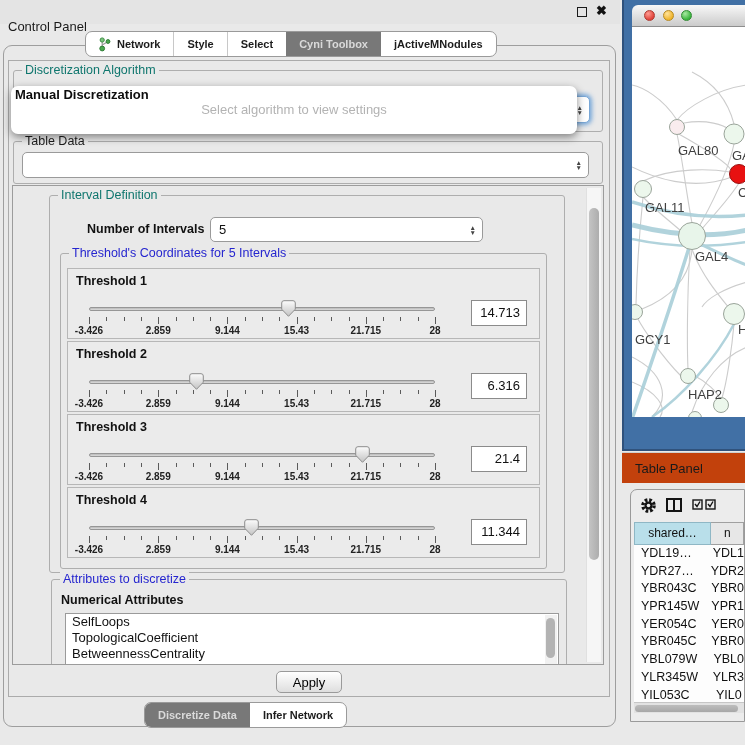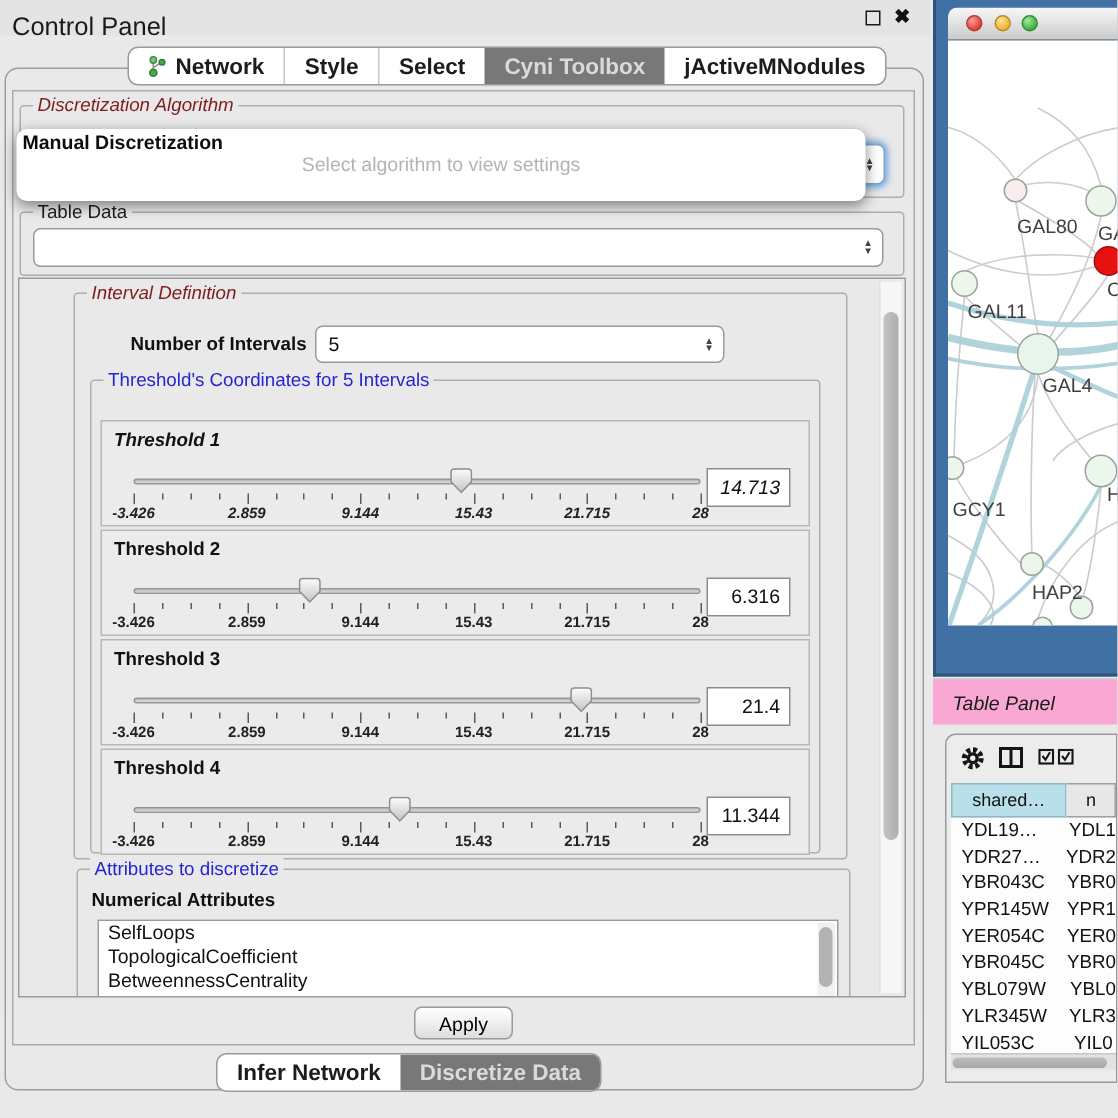--- a/index.html
+++ b/index.html
@@ -3,43 +3,43 @@
 <meta charset="utf-8">
 <style>
   * { margin:0; padding:0; box-sizing:border-box; }
   html,body { width:745px; height:745px; overflow:hidden; background:#e9e9e9;
               font-family:"Liberation Sans", sans-serif; color:#111; }
   #app { position:relative; width:745px; height:745px; }
 
   
   #left-panel { position:absolute; left:0; top:0; width:620px; height:745px; background:#e9e9e9; }
   #cp-titlebar { position:absolute; left:0; top:0; width:620px; height:24px; background:#e4e4e4; }
-  #cp-title { position:absolute; left:8px; top:8px; font-size:17px; color:#1a1a1a; }
+  #cp-title { position:absolute; left:8px; top:19px; font-size:13px; color:#1a1a1a; }
   #float-icon { position:absolute; left:577px; top:7px; width:10px; height:10px; border:1.6px solid #1a1a1a; background:transparent; }
   #close-icon { position:absolute; left:596px; top:3px; font-size:13px; font-weight:bold; color:#111; }
 
   #tabpane-border { position:absolute; left:3px; top:45px; width:613px; height:682px;
                     border:1px solid #9e9e9e; border-radius:9px; }
   #inner-panel { position:absolute; left:8px; top:60px; width:602px; height:637px;
                  border:1px solid #ababab; background:#e9e9e9; }
 
   .tabbar { position:absolute; display:flex; height:26px; background:#fff;
             border:1px solid #9a9a9a; border-radius:7px; overflow:hidden; z-index:20; }
-  .tab { display:flex; align-items:center; padding:0 13px; font-size:15px; font-weight:bold; color:#1c1c1c; }
+  .tab { display:flex; align-items:center; padding:0 13px; font-size:11px; font-weight:bold; color:#1c1c1c; }
   .tab.sep { border-left:1px solid #c8c8c8; }
   .tab.selected { background:#787878; color:#dadada; border-left:none; }
   #top-tabs  { left:85px;  top:31px; }
   #bottom-tabs { left:144px; top:702px; }
   .net-ico { margin-right:6px; }
 
   
   .group { position:absolute; border:1px solid #aeaeae; border-radius:3px; }
   .group-label { position:absolute; top:-8px; left:8px; background:#e9e9e9; padding:0 3px;
                  font-size:12.5px; line-height:14px; }
-  .lbl-green { color:#7f1d1d;font-style:italic; }
+  .lbl-green { color:#0f766e; }
   .lbl-blue  { color:#2525cf; }
   .lbl-dark  { color:#1c1c1c; }
 
   
   .combo { position:absolute; background:#fff; border:1px solid #9a9a9a; border-radius:5px;
            font-size:13px; display:flex; align-items:center; padding-left:8px; }
   .combo .stepper { position:absolute; right:6px; top:0; bottom:0; display:flex; flex-direction:column;
                     justify-content:center; color:#444; }
   .combo .stepper span { font-size:6.5px; line-height:5px; }
 
@@ -69,23 +69,23 @@
                        background:linear-gradient(90deg,#c4c4c4,#adadad); border-radius:6px; }
 
   #interval-group { left:36px; top:9px; width:516px; height:378px; }
   #num-label { position:absolute; left:37px; top:26px; font-size:12.5px; font-weight:bold; }
   #num-combo { left:160px; top:21px; width:273px; height:25px; }
 
   #thresh-group { position:absolute; left:10px; top:57px; width:487px; height:316px;
                   border:1px solid #aeaeae; border-radius:3px; }
 
   .tbox { position:relative; margin:0 6px 2px 6px; height:71px; border:1px solid #b7b7b7; background:#ebebeb; }
-  .tbox:first-of-type { margin-top:26px;font-style:italic; }
+  .tbox:first-of-type { margin-top:14px; }
   .t-label { position:absolute; left:8px; top:5px; font-size:12.5px; font-weight:bold; }
-  .t-slider { position:absolute; left:21px; right:72px; top:28px; height:42px; }
+  .t-slider { position:absolute; left:21px; right:104px; top:28px; height:42px; }
   .t-track { position:absolute; left:0; right:0; top:10px; height:4px; border:1px solid #969696;
              border-radius:3px; background:linear-gradient(#b9b9b9,#dcdcdc); }
   .t-thumb { position:absolute; top:3px; margin-left:-7.5px; }
   .tick { position:absolute; width:1px; background:#5a5a5a; top:20px; }
   .tick.minor { height:4px; }
   .tick.major { height:7px; }
   .tick-lbl { position:absolute; top:28px; transform:translateX(-50%); font-size:10px; font-weight:bold; color:#222; white-space:nowrap; }
   .t-value { position:absolute; right:12px; top:31px; width:56px; height:26px; background:#fff;
              border:1px solid #8b8b8b; font-size:13px; line-height:24px; text-align:right; padding-right:6px; }
 
@@ -108,22 +108,22 @@
                border-left:2px solid #30527c; border-bottom:2px solid #30527c; }
   #mac-titlebar { position:absolute; left:8px; top:5px; width:115px; height:22px;
                   background:linear-gradient(#f8f8f8,#cbcbcb); border-bottom:1px solid #8d8d8d;
                   border-radius:6px 0 0 0; }
   .light { position:absolute; top:5px; width:11px; height:11px; border-radius:50%; }
   #light-red    { left:12px; background:radial-gradient(circle at 35% 30%, #ff9d93, #e0423a 70%); border:1px solid #ad3c35; }
   #light-yellow { left:31px; background:radial-gradient(circle at 35% 30%, #ffe29a, #efb42c 70%); border:1px solid #b78a22; }
   #light-green  { left:49px; background:radial-gradient(circle at 35% 30%, #a8e8a2, #39b43c 70%); border:1px solid #338a35; }
   #net-canvas { position:absolute; left:8px; top:27px; width:115px; height:390px; background:#fff; overflow:hidden; }
 
-  #tp-titlebar { position:absolute; left:622px; top:452px; width:123px; height:31px; background:#f9a8d4;
-                 border-top:1px solid #cfcfcf;font-style:italic; }
+  #tp-titlebar { position:absolute; left:622px; top:452px; width:123px; height:31px; background:#c2410c;
+                 border-top:1px solid #cfcfcf; }
   #tp-title { position:absolute; left:13px; top:8px; font-size:13px; color:#1a1a1a; }
   #tp-content { position:absolute; left:630px; top:489px; width:115px; height:233px; background:#ececec;
                 border:1px solid #9a9a9a; border-radius:7px 0 0 0; overflow:hidden; }
   #tp-toolbar { position:absolute; left:0; top:0; width:100%; height:30px; }
   #col-icon { position:absolute; left:35px; top:8px; width:16px; height:14px; border:2px solid #141414; }
   #col-icon::after { content:""; position:absolute; left:5px; top:0; width:2px; height:10px; background:#141414; }
   #gear-icon { position:absolute; left:9px; top:7px; }
   #check-icons { position:absolute; left:61px; top:8px; }
   #tp-table { position:absolute; left:3px; top:32px; right:0; bottom:20px; background:#fff; }
   .tp-hrow { display:flex; height:23px; }
@@ -396,25 +396,25 @@
       <div id="sp-vscroll">
           <div class="thumb"></div>
         </div>
     </div>
 
     <div id="apply-row">
       <button id="apply-btn">Apply</button>
     </div>
 
     <div id="bottom-tabs" class="tabbar">
+      <div class="tab selected">
+          <span>Discretize Data</span>
+        </div>
       <div class="tab">
           <span>Infer Network</span>
-        </div>
-      <div class="tab selected">
-          <span>Discretize Data</span>
         </div>
     </div>
   </div>
 
   <div id="net-frame">
     <div id="mac-titlebar">
       <span class="light" id="light-red"></span>
       <span class="light" id="light-yellow"></span>
       <span class="light" id="light-green"></span>
     </div>

